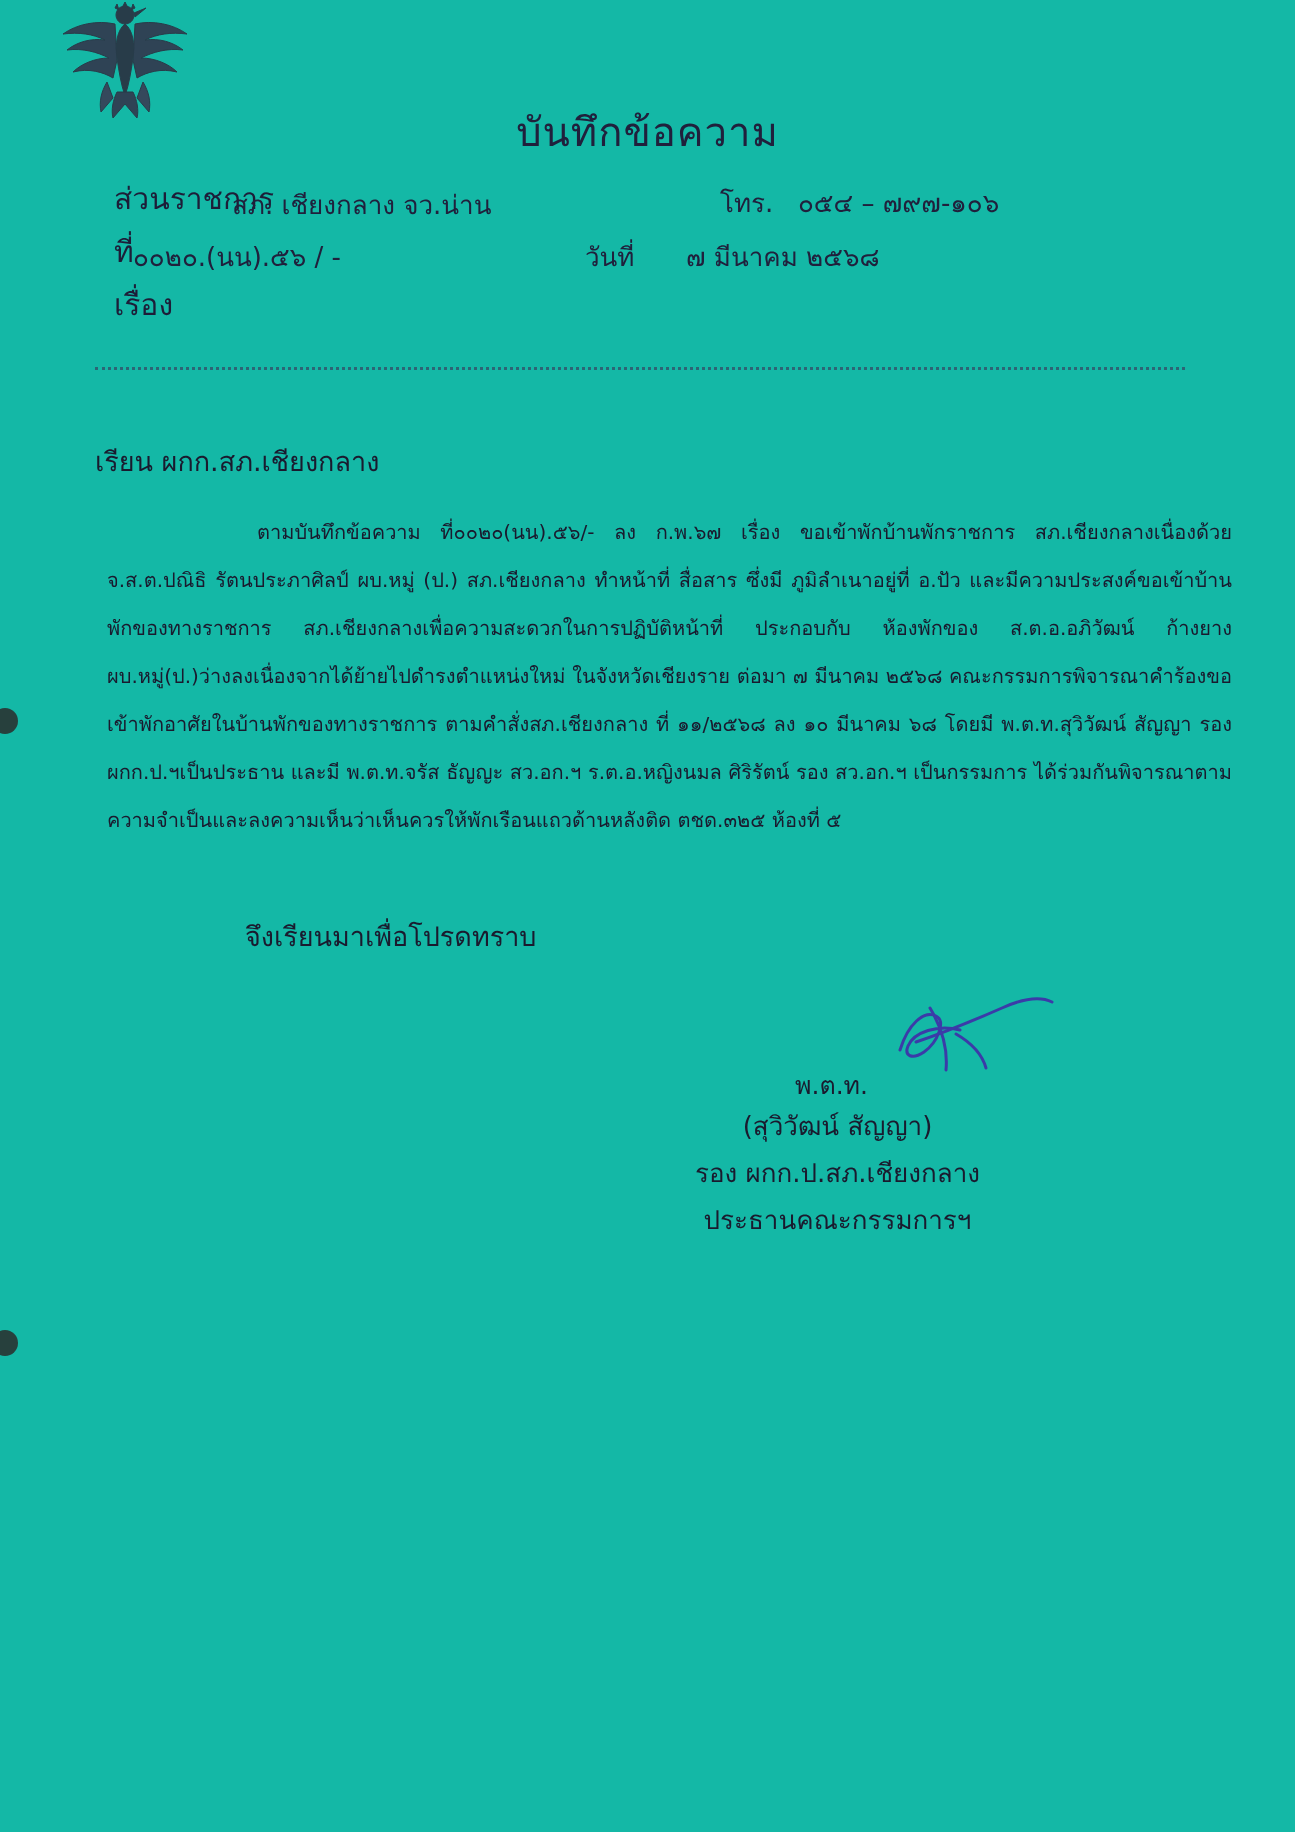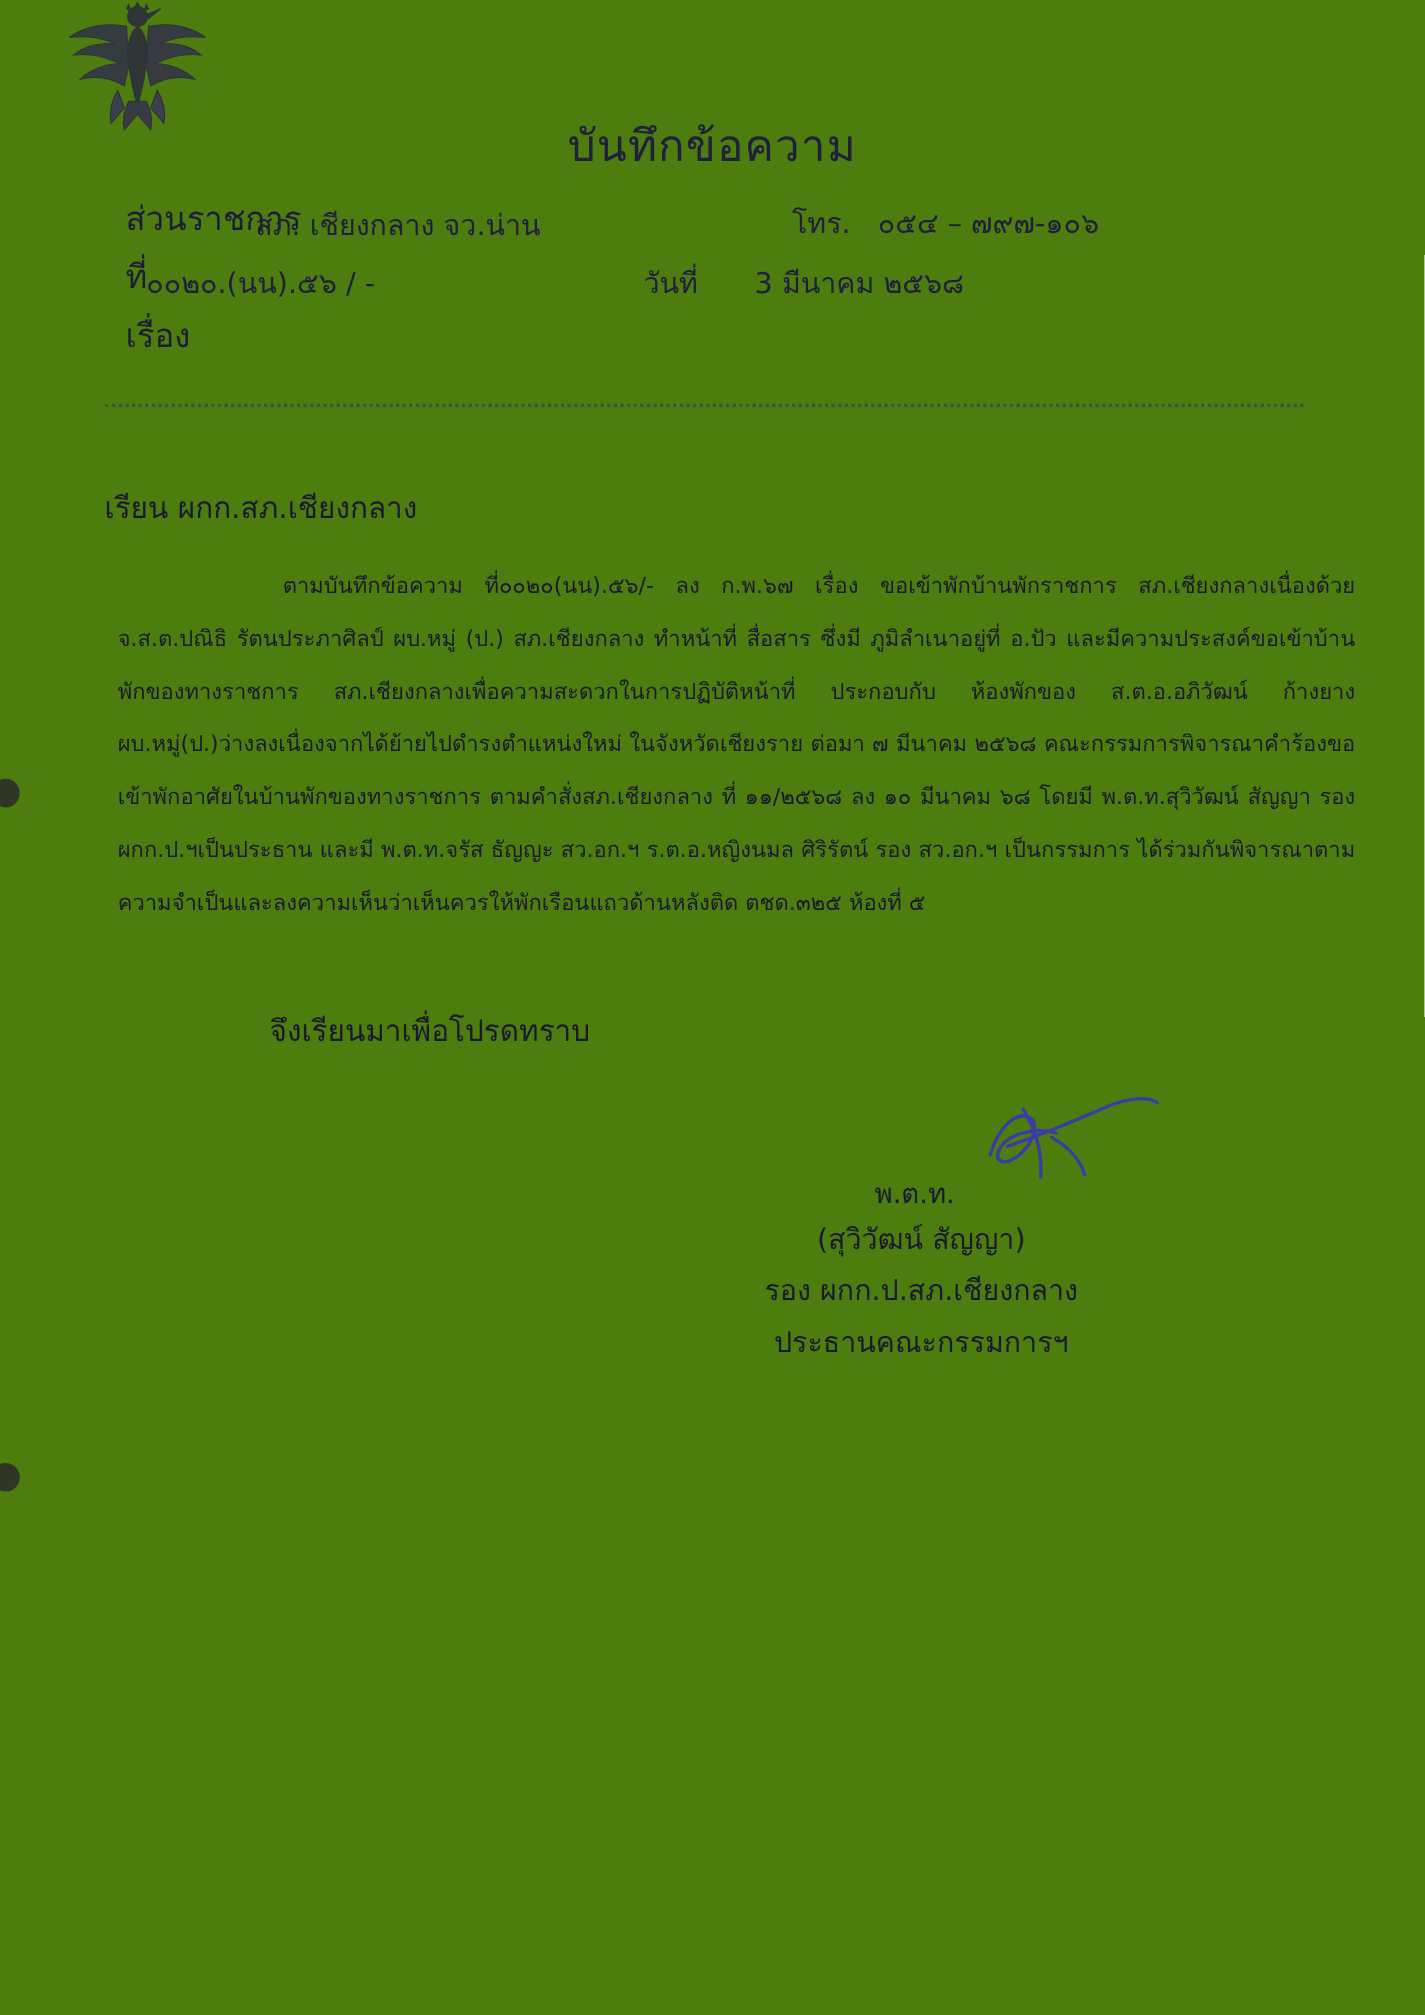--- a/index.html
+++ b/index.html
@@ -8,21 +8,21 @@
     background: #ffffff;
   }
   body {
     font-family: "DejaVu Sans", "Liberation Sans", sans-serif;
     color: #1a1a2e;
   }
   .page {
     position: relative;
     width: 1295px;
     height: 1832px;
-    background: #4d7c0f;
+    background: #14b8a6;
     overflow: hidden;
   }
 
   
   .emblem {
     position: absolute;
     left: 55px;
     top: 0px;
     width: 140px;
     height: 120px;
@@ -175,21 +175,21 @@
   <div class="field-label row-gov-label">ส่วนราชการ</div>
   <div class="field-value row-gov-value">สภ. เชียงกลาง จว.น่าน</div>
 
   <div class="field-value row-tel-label">โทร.</div>
   <div class="field-value row-tel-value">๐๕๔ – ๗๙๗-๑๐๖</div>
 
   <div class="field-label row-no-label">ที่</div>
   <div class="field-value row-no-value">๐๐๒๐.(นน).๕๖ / -</div>
 
   <div class="field-value row-date-label">วันที่</div>
-  <div class="field-value row-date-value">3  มีนาคม  ๒๕๖๘</div>
+  <div class="field-value row-date-value">๗  มีนาคม  ๒๕๖๘</div>
 
   <div class="field-label row-subj-label">เรื่อง</div>
 
   <div class="divider"></div>
 
   <div class="salutation">เรียน ผกก.สภ.เชียงกลาง</div>
 
   <div class="body-block">
     <span class="indent"></span><span>ตามบันทึกข้อความ ที่๐๐๒๐(นน).๕๖/- ลง  ก.พ.๖๗ เรื่อง ขอเข้าพักบ้านพักราชการ สภ.เชียงกลางเนื่องด้วย จ.ส.ต.ปณิธิ  รัตนประภาศิลป์ ผบ.หมู่ (ป.) สภ.เชียงกลาง ทำหน้าที่ สื่อสาร ซึ่งมี ภูมิลำเนาอยู่ที่ อ.ปัว และมีความประสงค์ขอเข้าบ้านพักของทางราชการ สภ.เชียงกลางเพื่อความสะดวกในการปฏิบัติหน้าที่ ประกอบกับ ห้องพักของ ส.ต.อ.อภิวัฒน์ ก้างยาง ผบ.หมู่(ป.)ว่างลงเนื่องจากได้ย้ายไปดำรงตำแหน่งใหม่ ในจังหวัดเชียงราย ต่อมา  ๗ มีนาคม ๒๕๖๘   คณะกรรมการพิจารณาคำร้องขอเข้าพักอาศัยในบ้านพักของทางราชการ ตามคำสั่งสภ.เชียงกลาง  ที่ ๑๑/๒๕๖๘ ลง ๑๐ มีนาคม ๖๘   โดยมี พ.ต.ท.สุวิวัฒน์  สัญญา รอง ผกก.ป.ฯเป็นประธาน และมี พ.ต.ท.จรัส ธัญญะ สว.อก.ฯ ร.ต.อ.หญิงนมล ศิริรัตน์ รอง สว.อก.ฯ เป็นกรรมการ ได้ร่วมกันพิจารณาตามความจำเป็นและลงความเห็นว่าเห็นควรให้พักเรือนแถวด้านหลังติด ตชด.๓๒๕  ห้องที่   ๕</span>
   </div>

